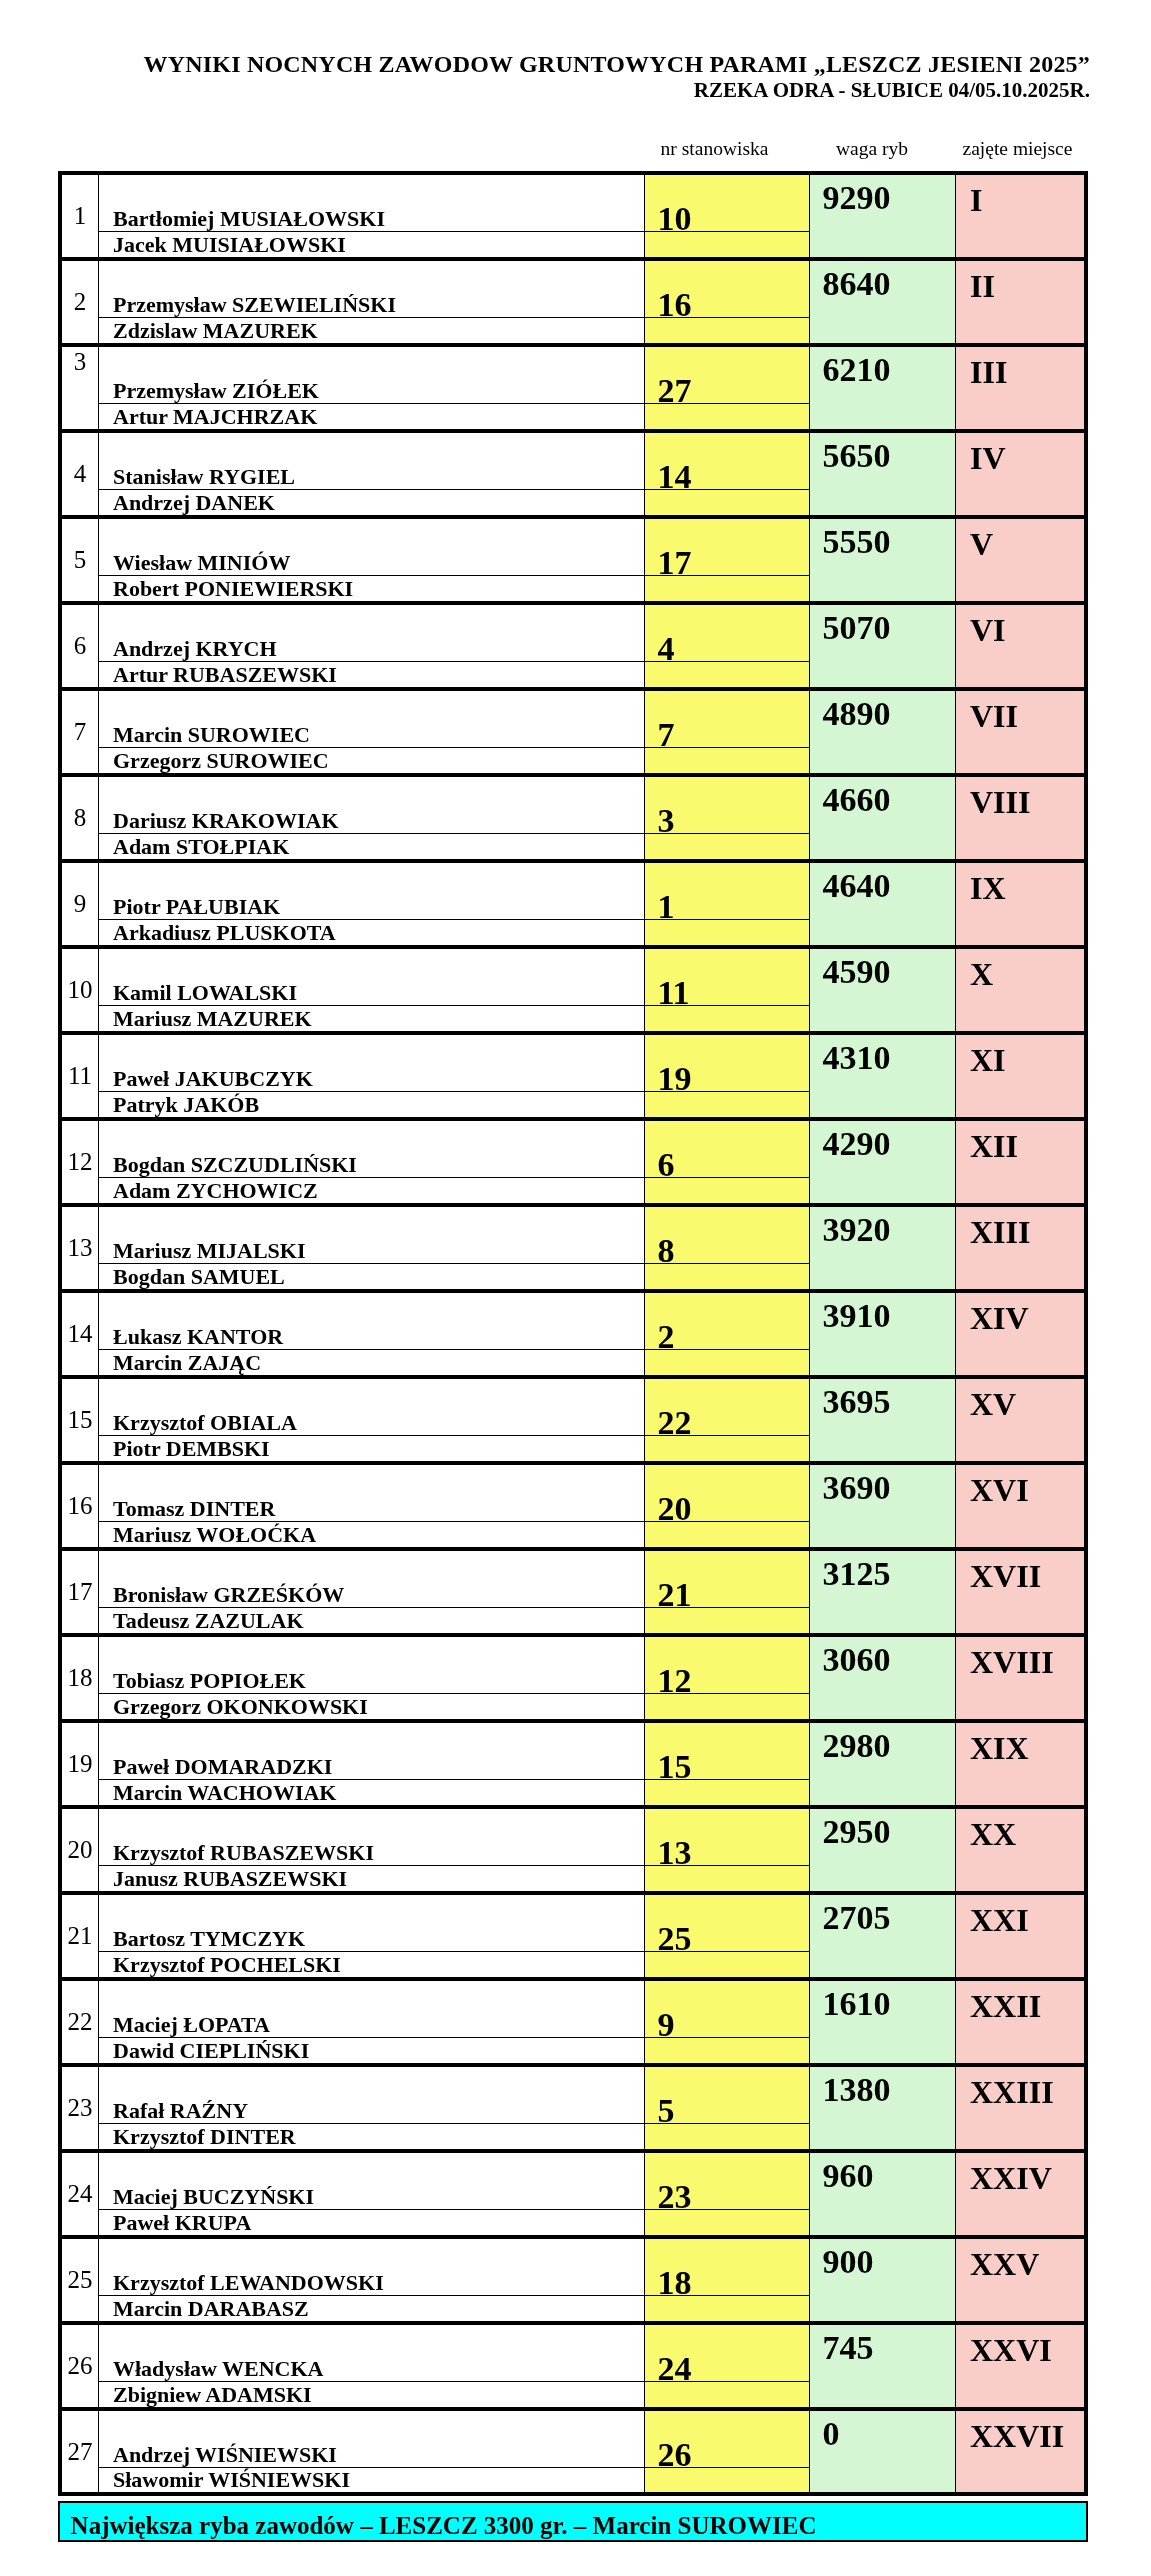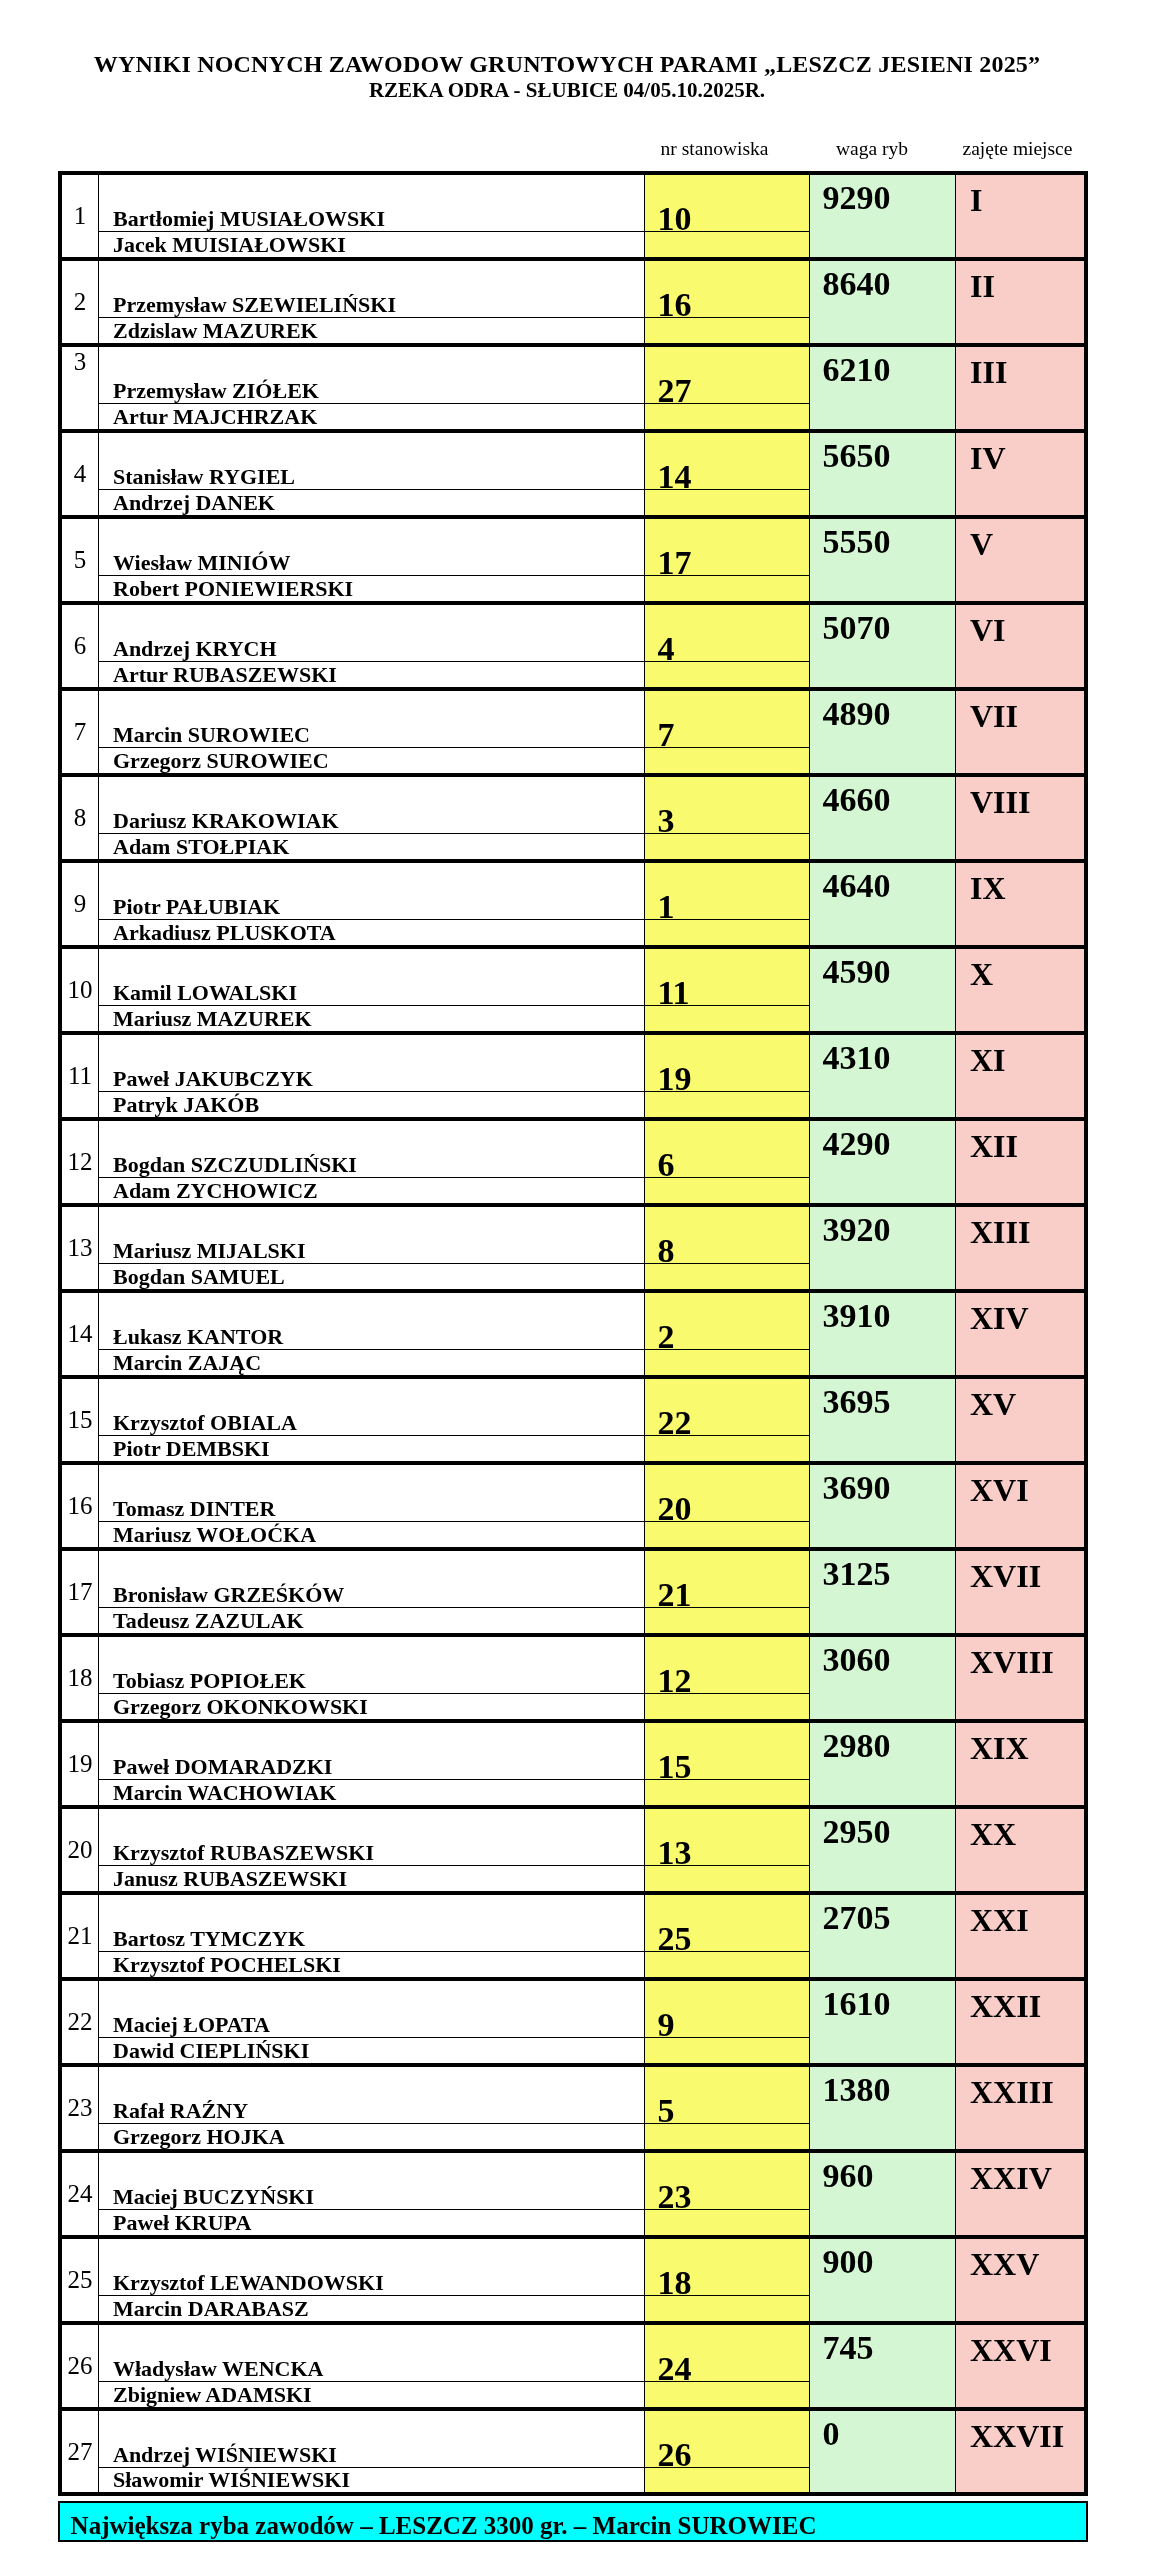--- a/index.html
+++ b/index.html
@@ -4,22 +4,22 @@
 <style>
   html,body { margin:0; padding:0; }
   body {
     width:1151px; height:2576px;
     background:#ffffff;
     position:relative;
     font-family:"Liberation Serif","DejaVu Serif",serif;
     color:#000;
   }
   .titles {
-    position:absolute; top:51px; left:52px; width:1030px;
-    text-align:center;
+    position:absolute; top:51px; left:60px; width:1030px;
+    text-align:right;
   }
   .title-line1 { font-size:24px; font-weight:700; letter-spacing:0.2px; }
   .title-line2 { font-size:21px; font-weight:700; }
 
   .colheads { position:absolute; top:138px; left:58px; width:1030px; height:26.6px; }
   .colheads .ch { position:absolute; font-size:19.5px; font-weight:400; text-align:center; }
   .ch-station { left:575px; width:163px; }
   .ch-weight  { left:742px; width:144px; }
   .ch-place   { left:893px; width:133px; }
 
@@ -508,21 +508,21 @@
     <div class="cell c-place">XXII</div>
   </div>
 
   <div class="row">
     <div class="cell c-idx">23</div>
     <div class="cell c-names">
       <div class="half first">
           <span class="name">Rafał  RAŹNY</span>
         </div>
       <div class="half">
-          <span class="name">Grzegorz HOJKA</span>
+          <span class="name">Krzysztof DINTER</span>
         </div>
     </div>
     <div class="cell c-station">
       <div class="half first">
           <span class="station-num">5</span>
         </div>
       <div class="half"></div>
     </div>
     <div class="cell c-weight">1380</div>
     <div class="cell c-place">XXIII</div>

